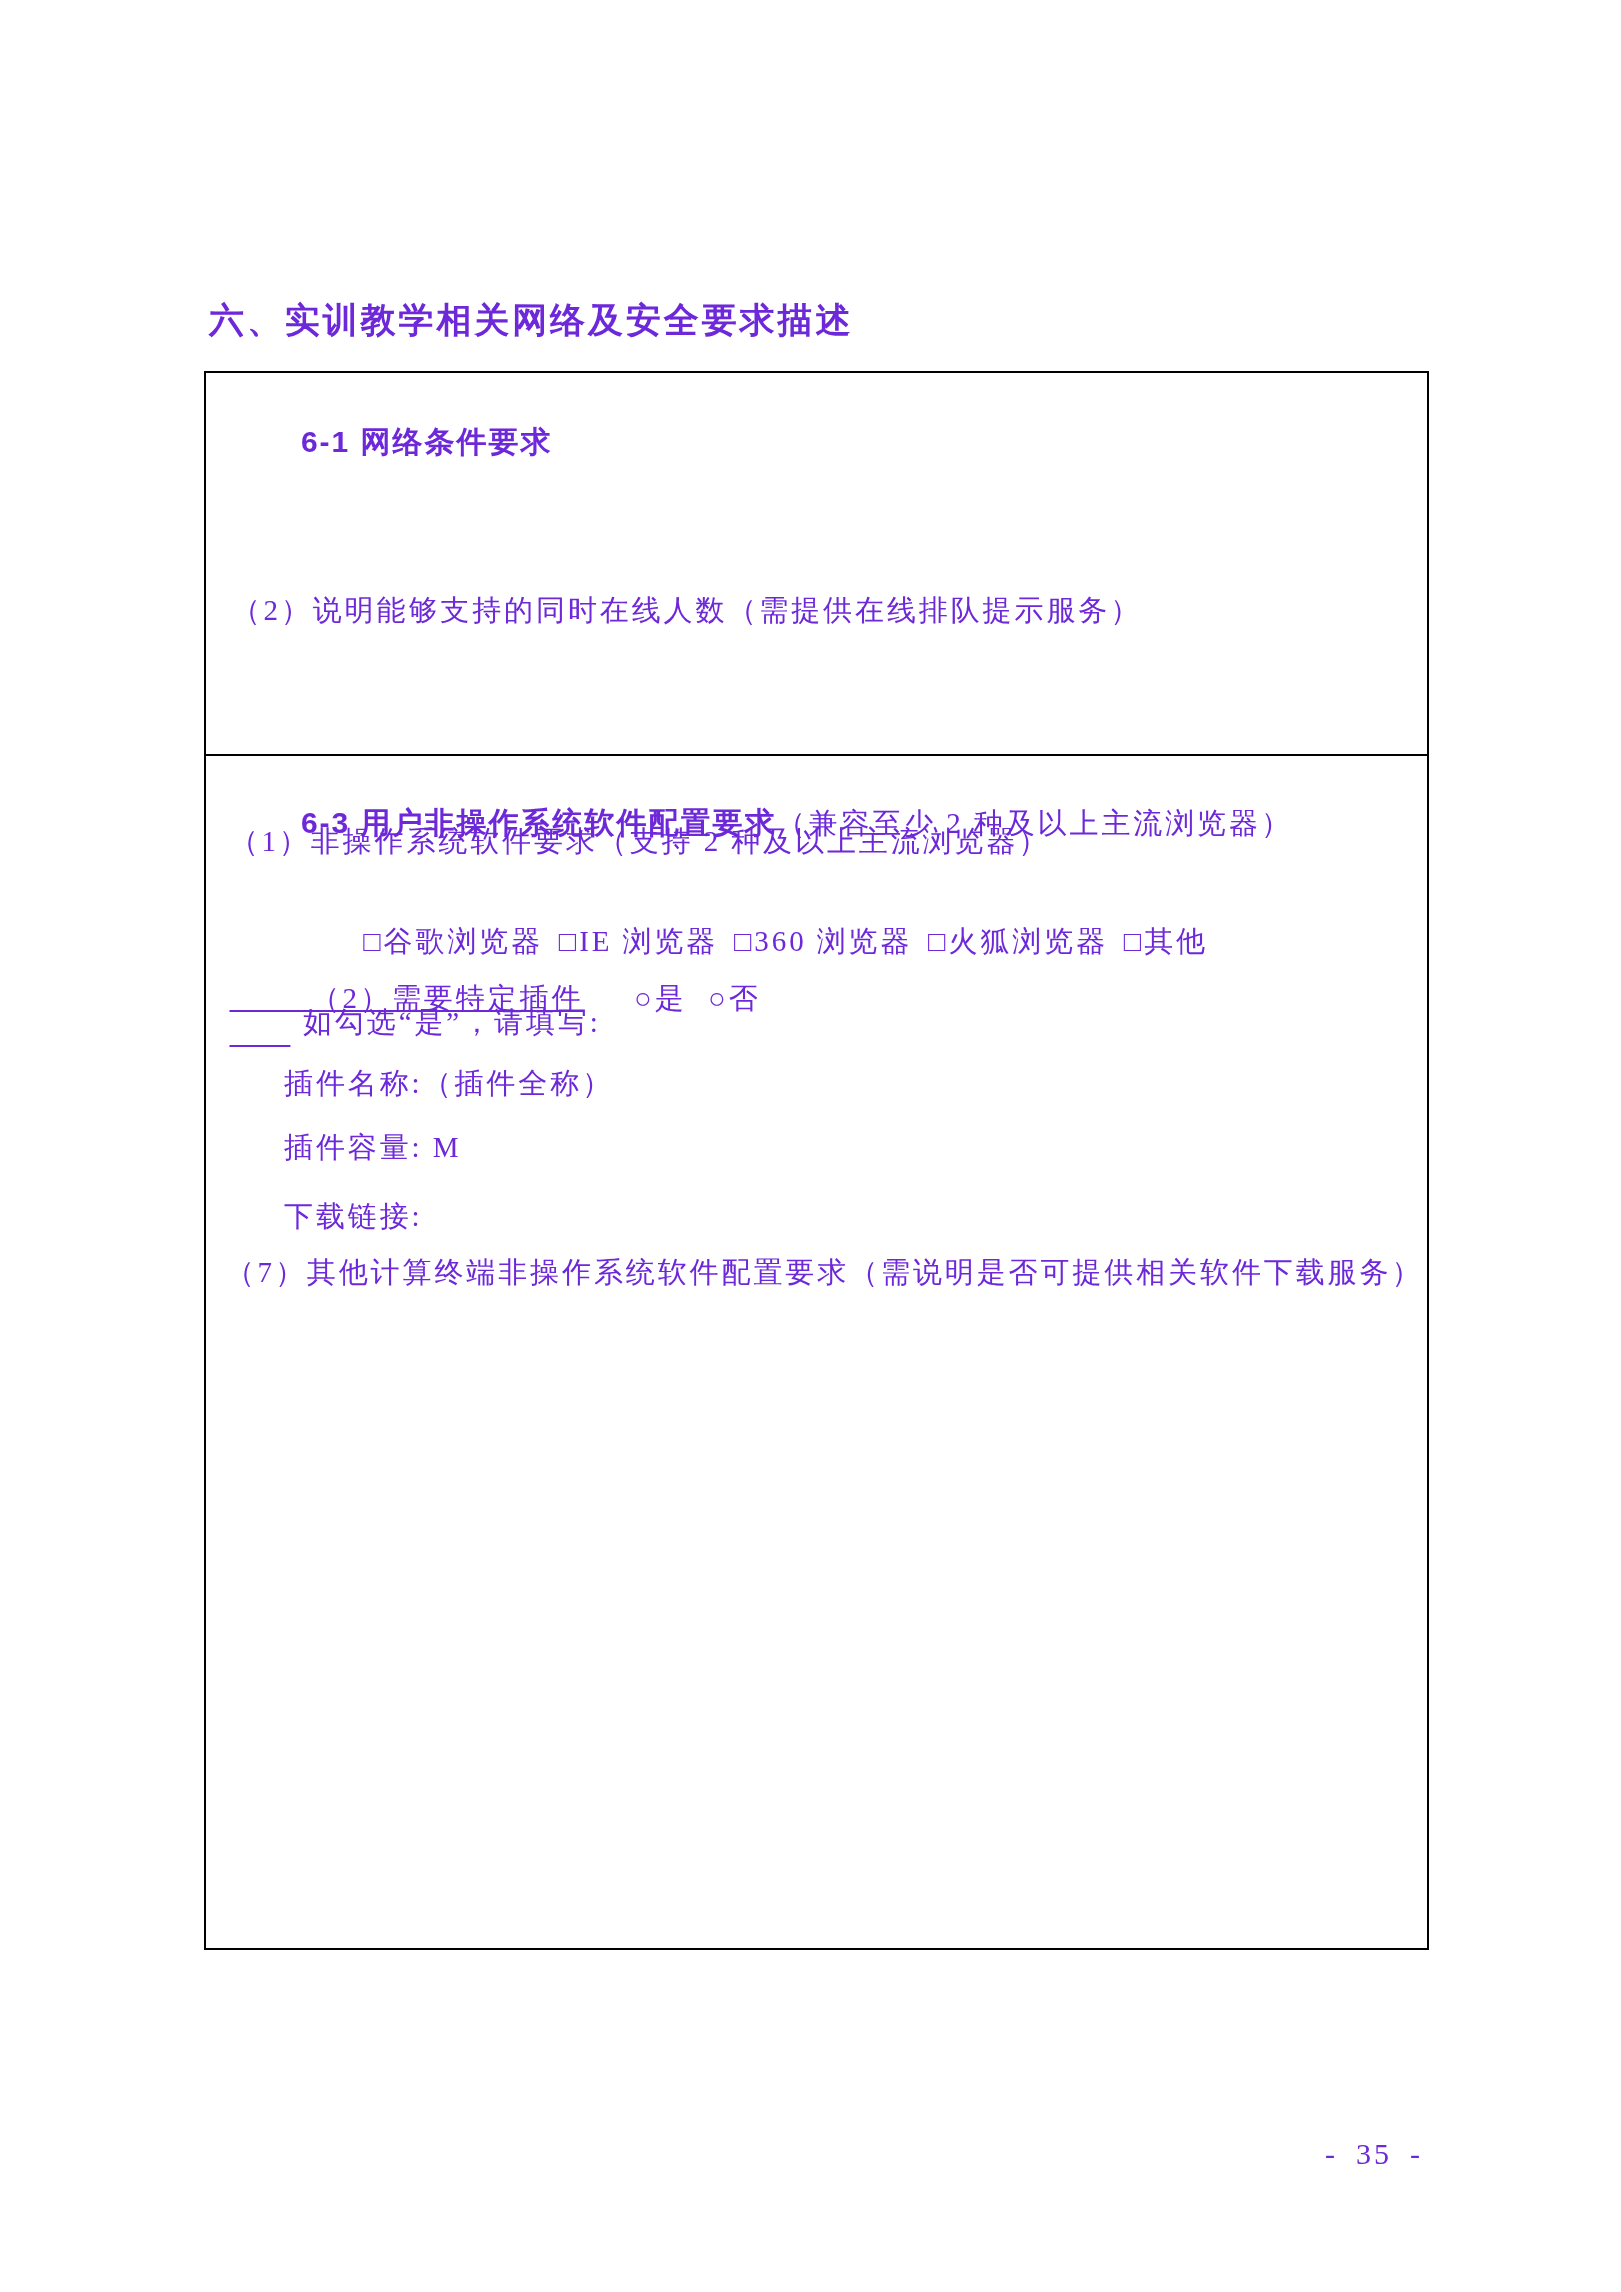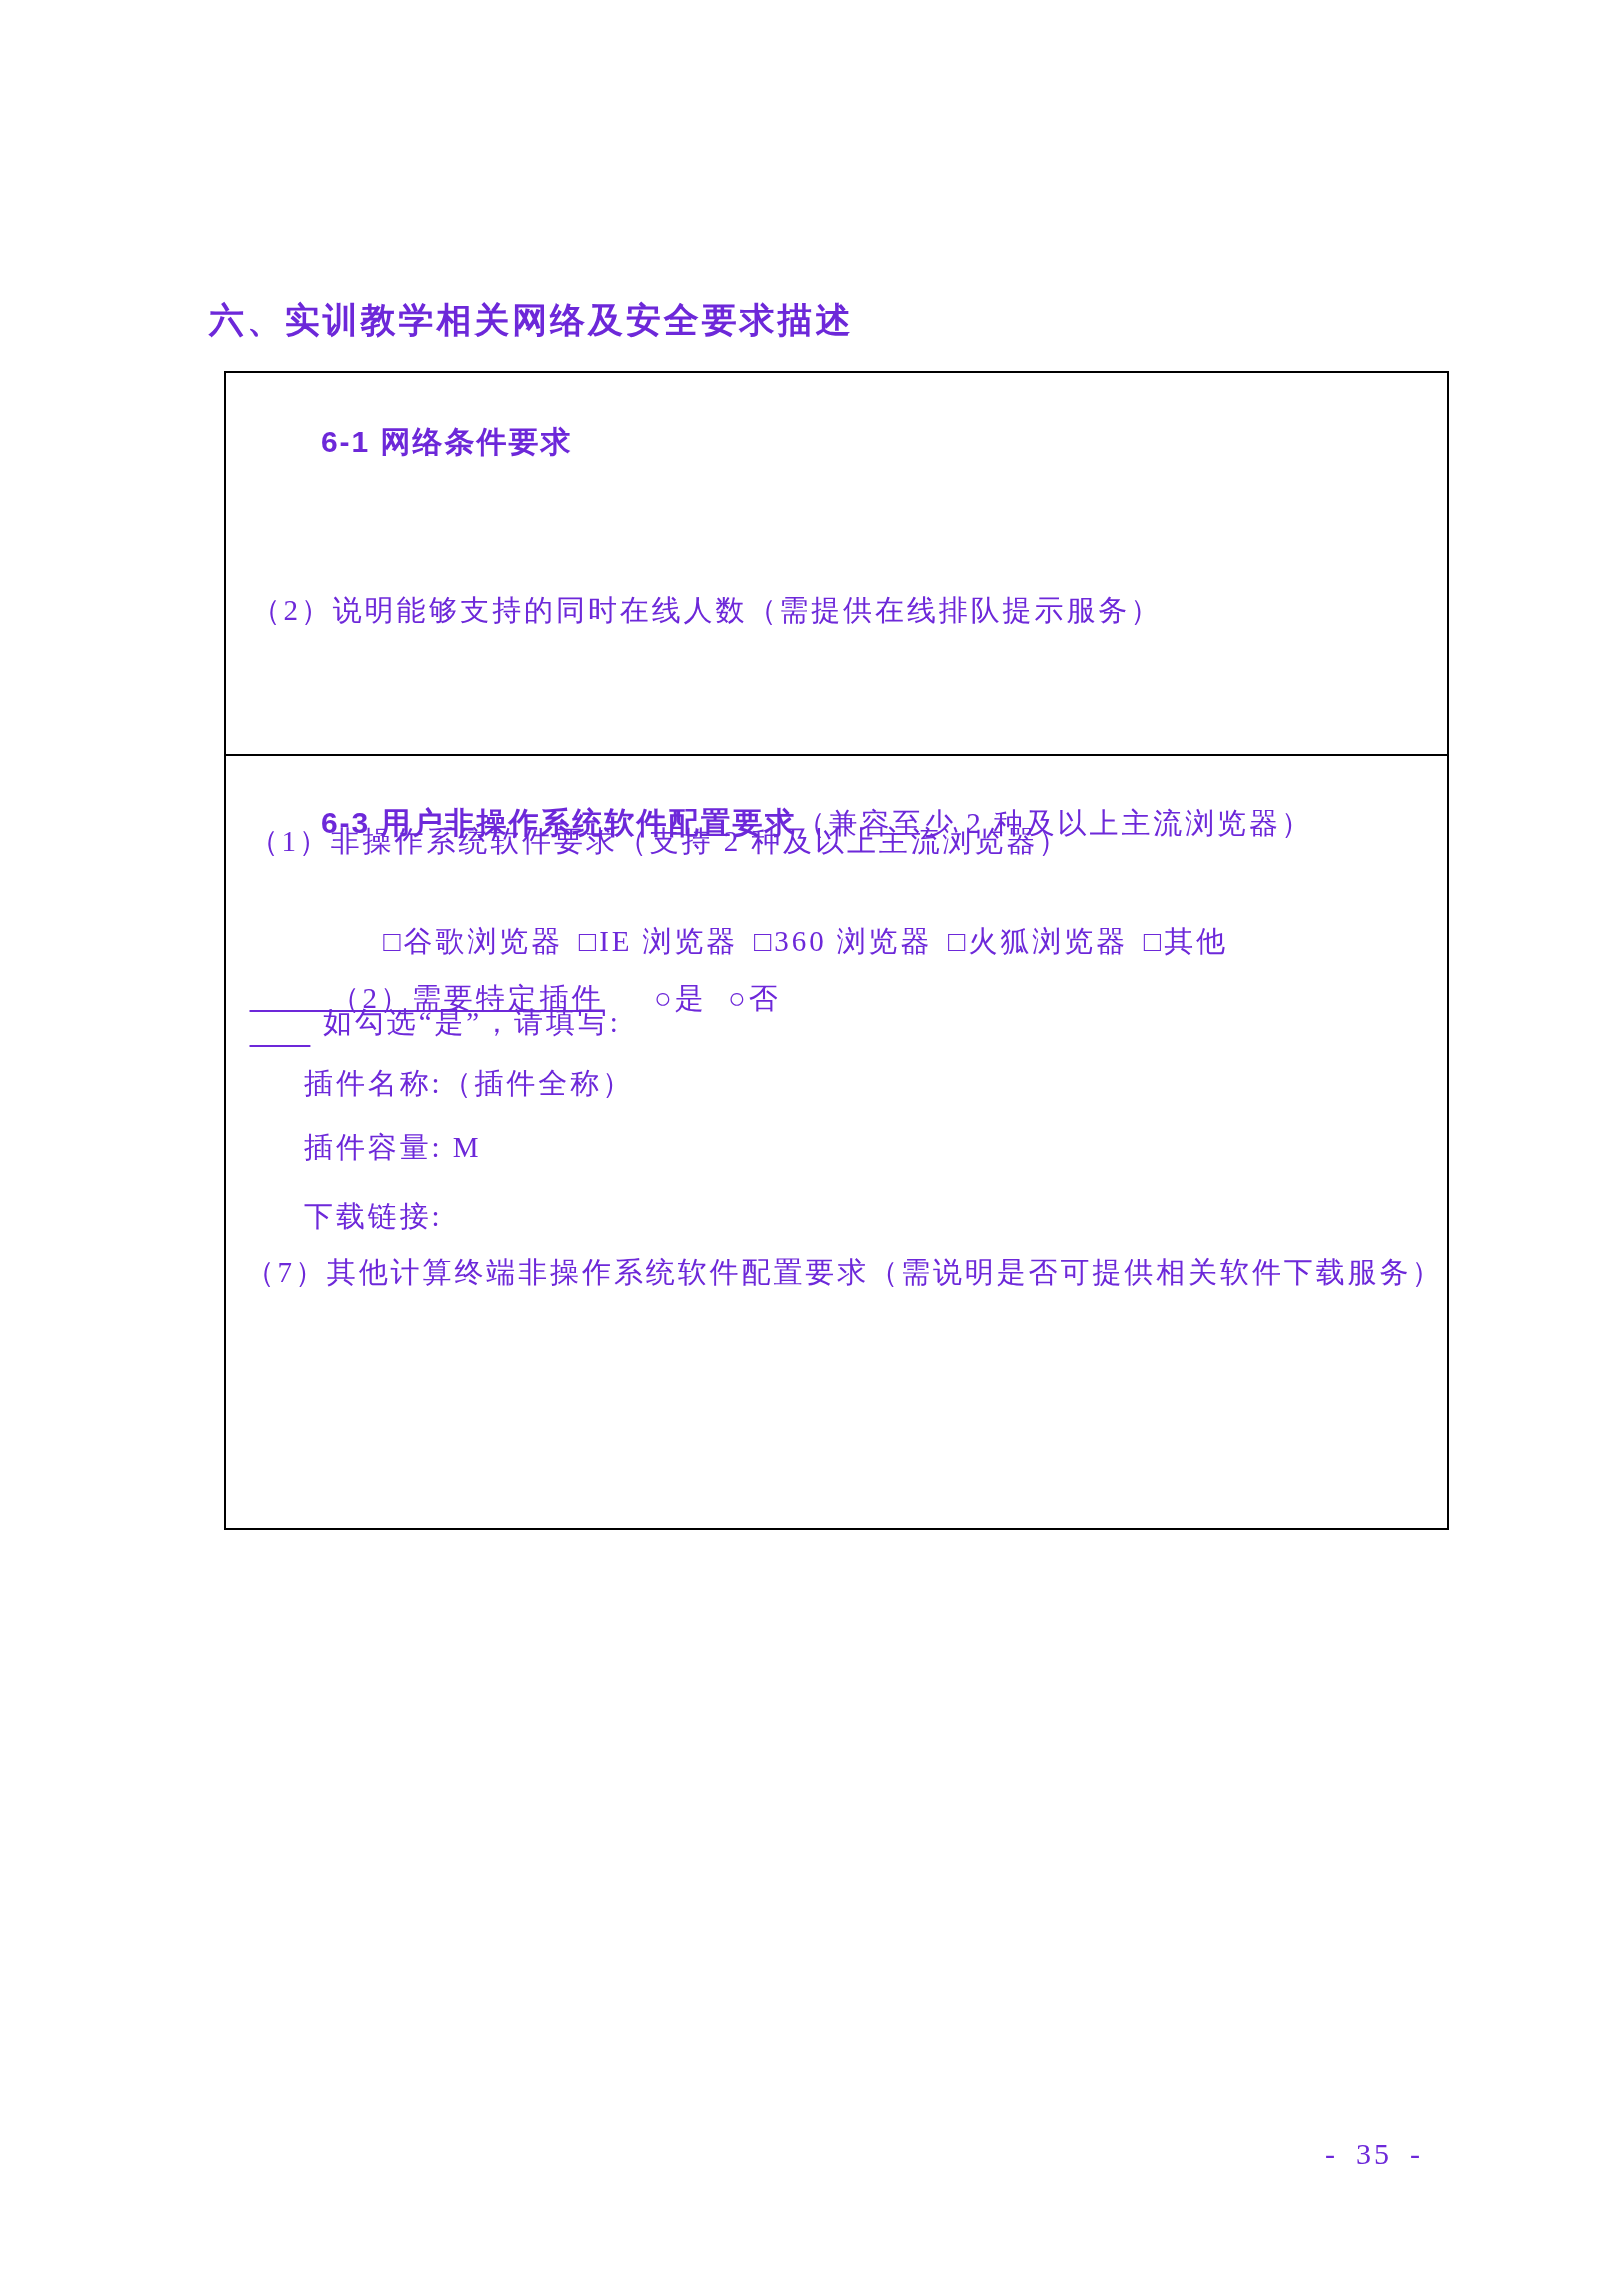--- a/index.html
+++ b/index.html
@@ -18,24 +18,24 @@
     top: 297px;
     margin: 0;
     font-family: "Liberation Sans", sans-serif;
     font-weight: bold;
     font-size: 35px;
     letter-spacing: 2.9px;
     white-space: pre;
   }
   .doc-table {
     position: absolute;
-    left: 224px;
+    left: 204px;
     top: 371px;
     width: 1225px;
-    height: 1159px;
+    height: 1579px;
     border: 2px solid #000000;
     box-sizing: border-box;
   }
   .row { position: relative; box-sizing: border-box; width: 100%; }
   .row-1 { height: 383px; border-bottom: 2px solid #000000; }
   .row-2 { height: 549px; border-bottom: 2px solid #000000; }
   .row-3 { height: 643px; }
   .line {
     position: absolute;
     font-size: 29px;

